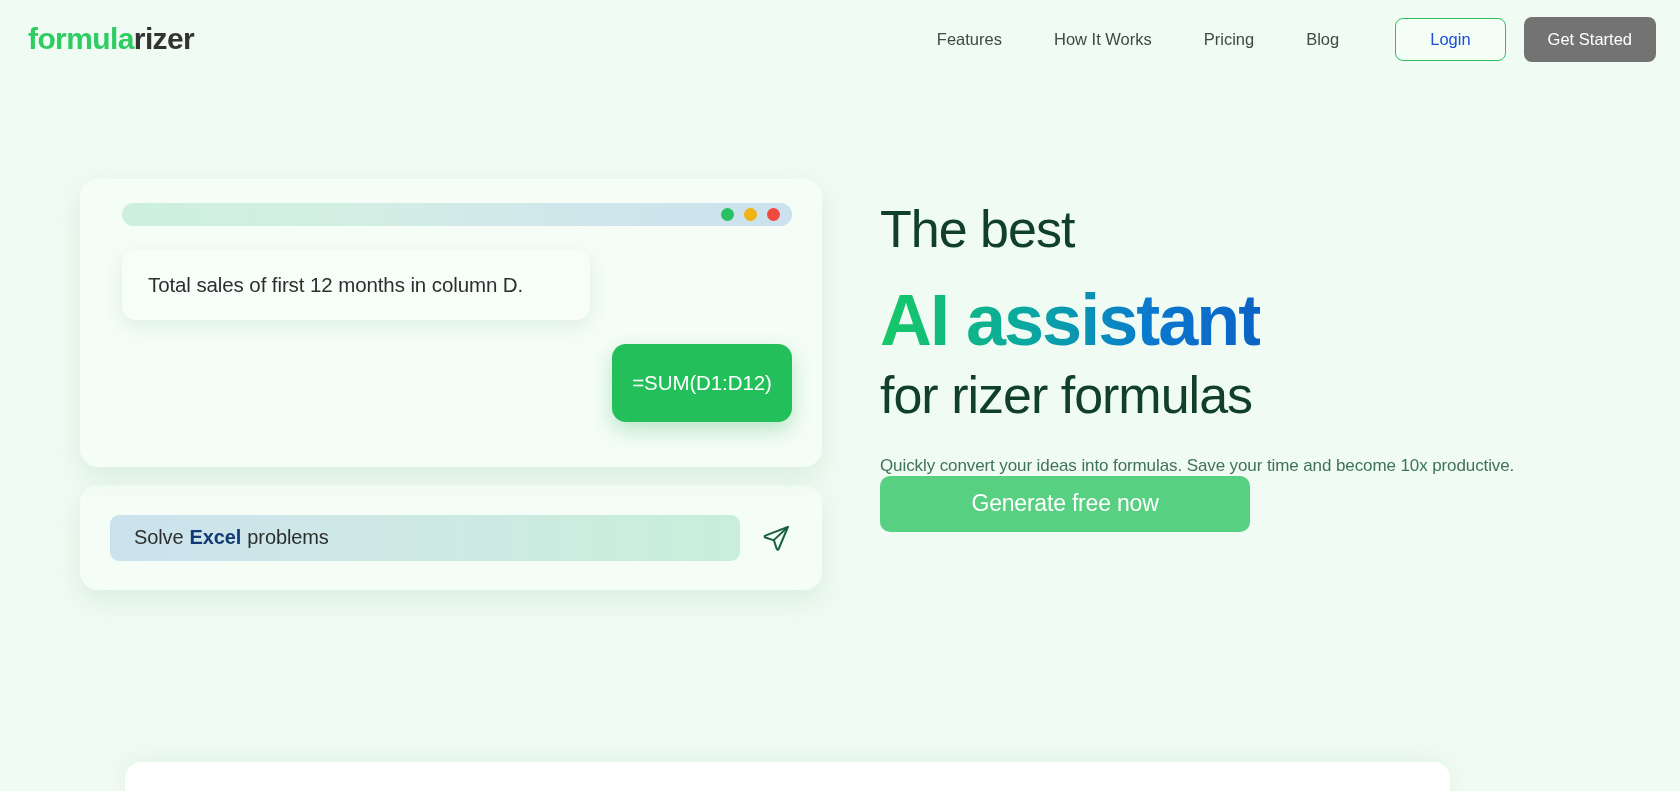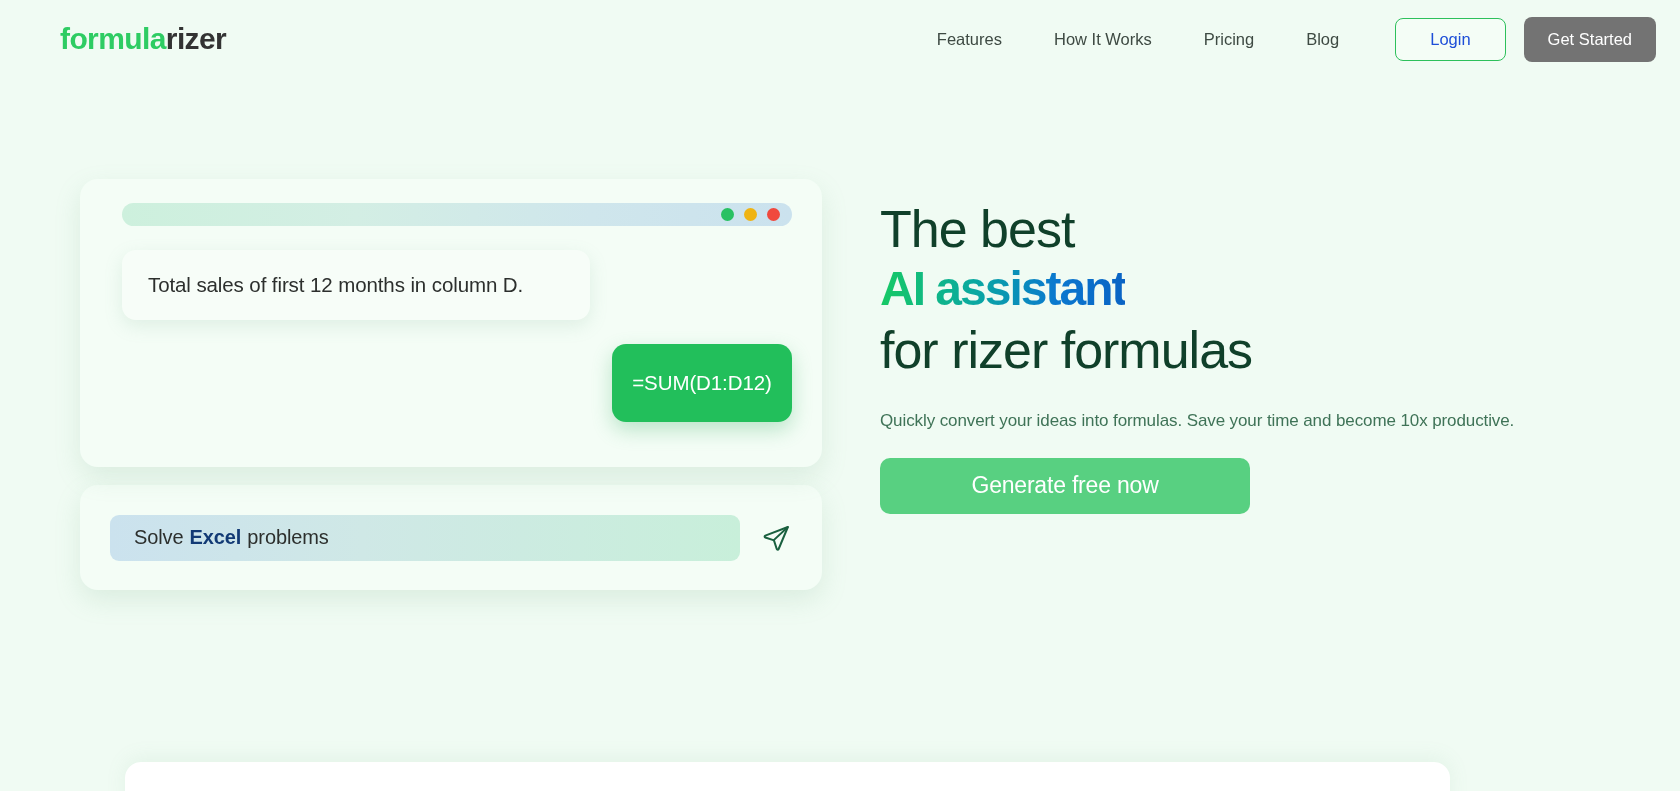--- a/index.html
+++ b/index.html
@@ -16,21 +16,20 @@
     -webkit-font-smoothing: antialiased;
     position: relative;
   }
 
   
   .header {
     height: 78px;
     display: flex;
     align-items: center;
     padding: 0 24px 0 28px;
-    margin-left: 32px;
   }
 
   .logo {
     font-size: 30px;
     font-weight: 700;
     letter-spacing: -0.6px;
     white-space: nowrap;
     user-select: none;
   }
   .logo .lg-green { color: #2ecc63; }
@@ -192,25 +191,25 @@
 
   .head-line1 {
     font-size: 52px;
     color: #10402a;
     font-weight: 400;
     letter-spacing: -1px;
     line-height: 1.02;
   }
 
   .head-line2 {
-    font-size: 48px;
+    font-size: 72px;
     font-weight: 700;
     letter-spacing: -2px;
     line-height: 1.12;
-    margin-top: 6px;
+    margin-top: 24px;
     background: linear-gradient(90deg, #17c964 0%, #0aa9a0 38%, #0a78cf 72%, #0a63c4 100%);
     -webkit-background-clip: text;
     background-clip: text;
     color: transparent;
     -webkit-text-fill-color: transparent;
     display: inline-block;
   }
 
   .head-line3 {
     font-size: 52px;
@@ -222,21 +221,20 @@
   }
 
   .sub {
     margin-top: 34px;
     font-size: 17px;
     color: #3f7357;
     letter-spacing: -0.1px;
   }
 
   .btn-generate {
-    margin-top: 27px;
     border: none;
     background: #58d081;
     color: #ffffff;
     font-size: 23px;
     border-radius: 10px;
     width: 370px;
     height: 56px;
     cursor: pointer;
     font-family: "Liberation Sans", sans-serif;
     letter-spacing: -0.2px;

